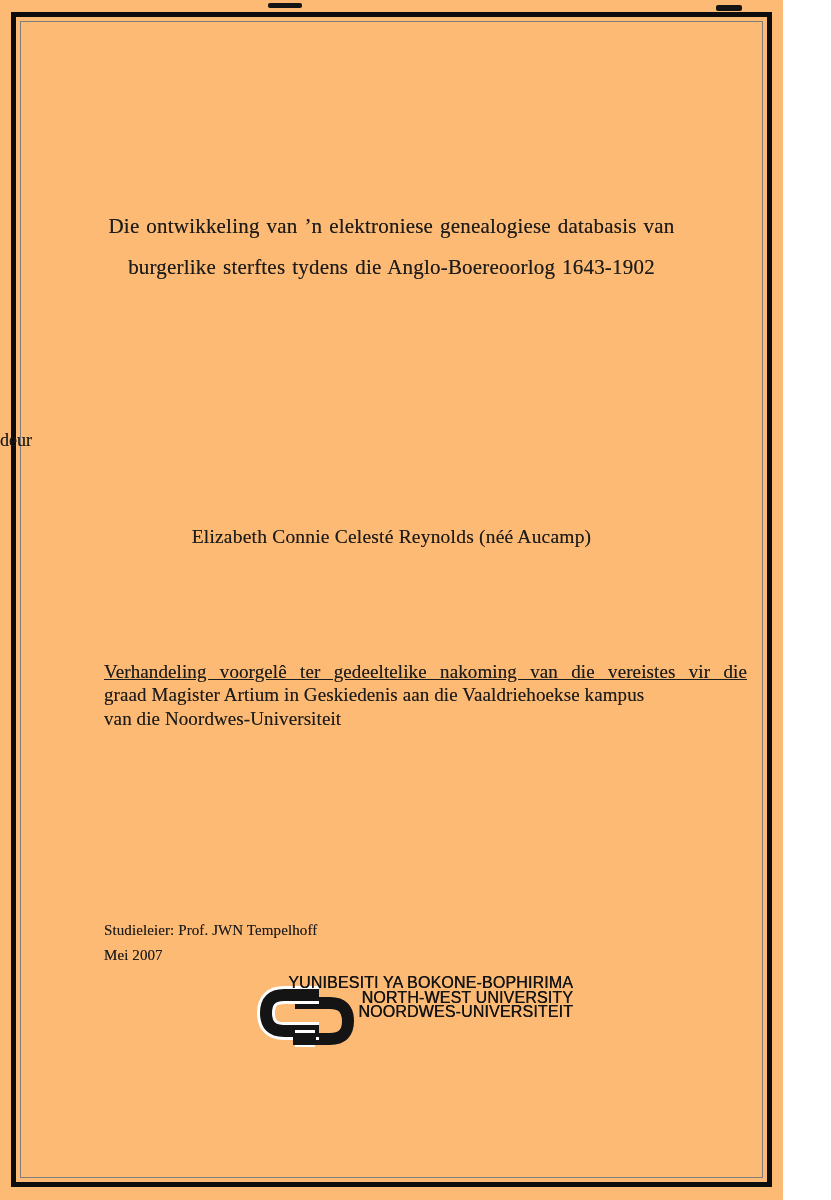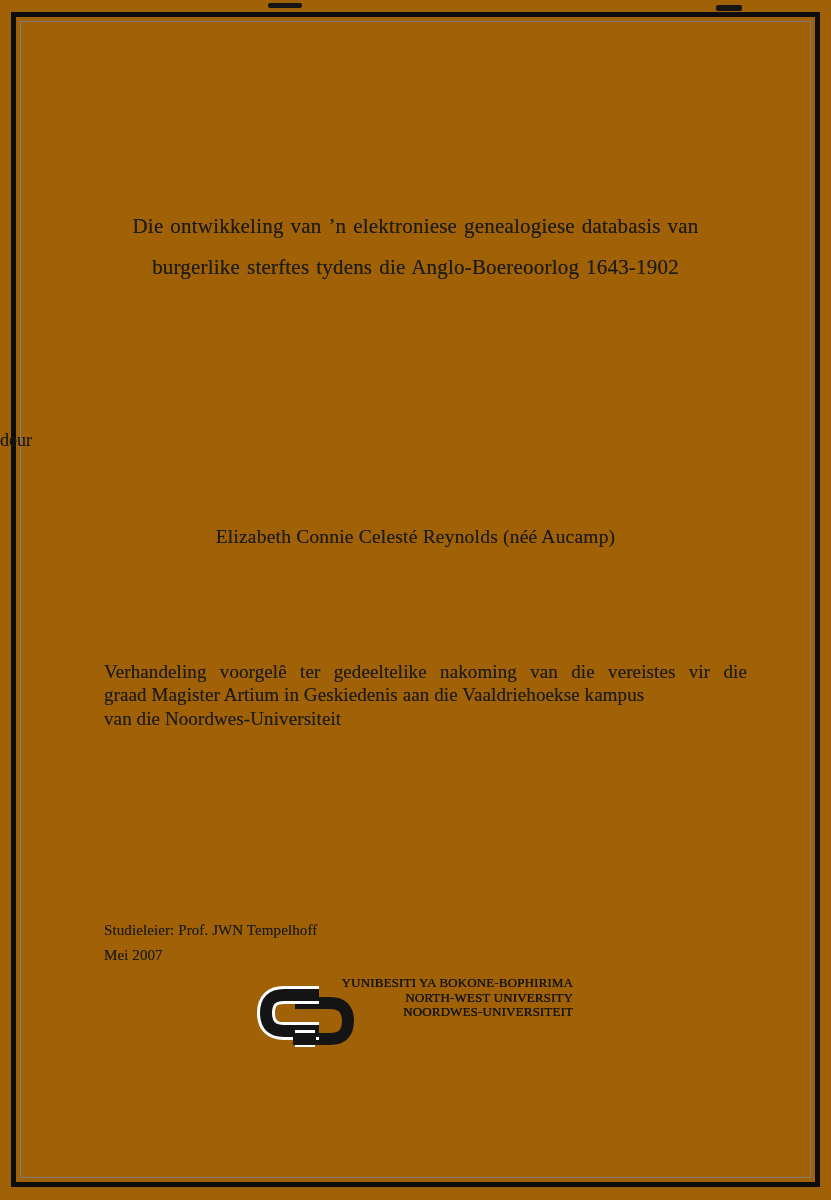--- a/index.html
+++ b/index.html
@@ -2,26 +2,27 @@
 <html><head>
 <meta charset="utf-8">
 <style>
   html, body {
     margin: 0;
     padding: 0;
     background: #ffffff;
   }
   .sheet {
     position: relative;
-    width: 831px;
+    width: 756px;
     height: 1200px;
-    background: #a16207;
+    background: #fdba74;
     overflow: hidden;
     font-family: "Liberation Serif", "DejaVu Serif", serif;
     color: #1c1c1c;
+    padding-left: 27px;
   }
   
   .border-outer {
     position: absolute;
     left: 11px; top: 12px; right: 11px; bottom: 13px;
     border: 5px solid #0d0d0d;
   }
   .border-inner {
     position: absolute;
     left: 20px; top: 21px; right: 20px; bottom: 22px;
@@ -71,20 +72,21 @@
     left: 104px; top: 660px;
     width: 643px;
     font-size: 19px;
     line-height: 23.4px;
     letter-spacing: 0.1px;
     text-shadow: 0 0 0.3px rgba(0,0,0,0.5);
   }
   .decl-justify {
     text-align: justify;
     text-align-last: justify;
+    text-decoration: underline;
   }
   .italic { }
 
   .supervisor-block {
     position: absolute;
     left: 104px; top: 918px;
     font-size: 15px;
     line-height: 24.5px;
     letter-spacing: 0.1px;
     text-shadow: 0 0 0.3px rgba(0,0,0,0.5);
@@ -97,22 +99,22 @@
   }
   .logo-mark {
     position: absolute;
     left: 257px; top: 983px;
     width: 100px; height: 64px;
   }
   .logo-text {
     position: absolute;
     right: 258px; top: 976px;
     text-align: right;
-    font-family: Liberation Serif, serif;
-    font-size: 13px;
+    font-family: Liberation Sans, sans-serif;
+    font-size: 16px;
     line-height: 14.6px;
     letter-spacing: 0.15px;
     color: #141414;
     text-shadow: 0.35px 0 0 currentColor;
     white-space: nowrap;
   }
 </style>
 </head>
 <body>
 

